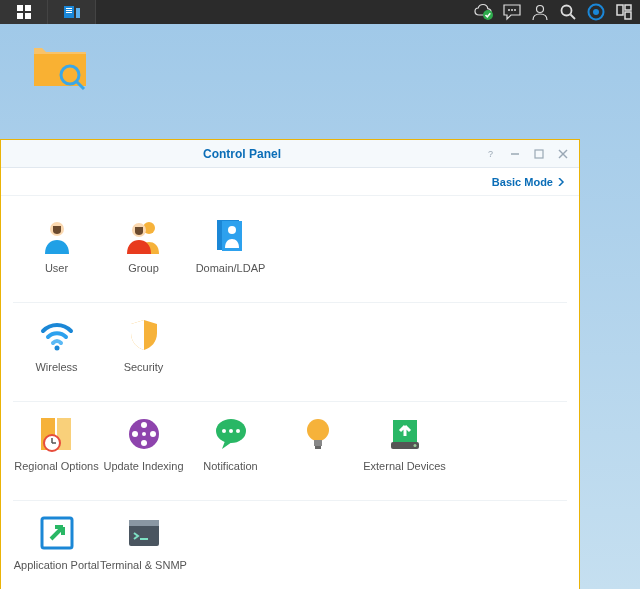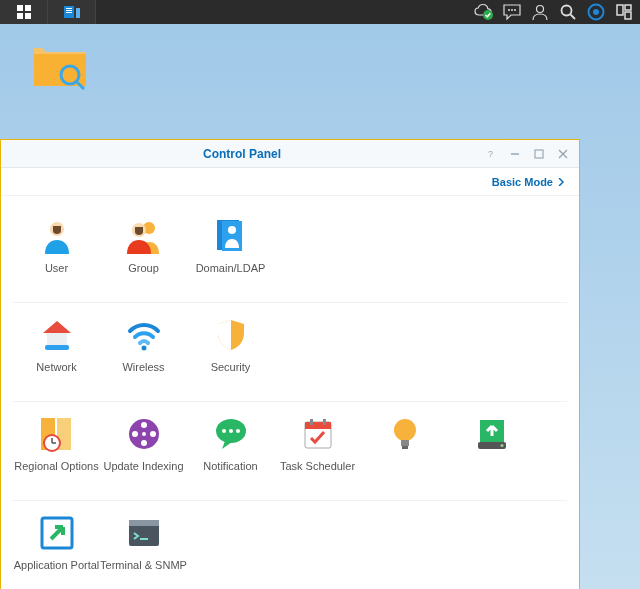--- a/index.html
+++ b/index.html
@@ -186,30 +186,20 @@
             </svg>
         </div>
         <div class="label">Domain/LDAP</div>
       </div>
     </div>
 
     <div class="section">
       <div class="item">
         <div class="iconwrap">
           <svg width="36" height="36" viewBox="0 0 36 36">
-              <path d="M18 4l14 12H4z" fill="#e74c3c"></path>
-              <rect x="8" y="16" width="20" height="12" fill="#eceff1"></rect>
-              <rect x="6" y="28" width="24" height="5" rx="2" fill="#2da1ee"></rect>
-            </svg>
-        </div>
-        <div class="label">Network</div>
-      </div>
-      <div class="item">
-        <div class="iconwrap">
-          <svg width="36" height="36" viewBox="0 0 36 36">
               <path d="M4 14c8-8 20-8 28 0" fill="none" stroke="#1b87d6" stroke-width="4" stroke-linecap="round"></path>
               <path d="M9 20c5-5 13-5 18 0" fill="none" stroke="#2da1ee" stroke-width="4" stroke-linecap="round"></path>
               <path d="M14 26c2.5-2.5 5.5-2.5 8 0" fill="none" stroke="#5bb9f5" stroke-width="4" stroke-linecap="round"></path>
               <circle cx="18" cy="31" r="2.5" fill="#1b87d6"></circle>
             </svg>
         </div>
         <div class="label">Wireless</div>
       </div>
       <div class="item">
         <div class="iconwrap">
@@ -256,47 +246,36 @@
               <circle cx="11" cy="15" r="2" fill="#fff"></circle>
               <circle cx="18" cy="15" r="2" fill="#fff"></circle>
               <circle cx="25" cy="15" r="2" fill="#fff"></circle>
             </svg>
         </div>
         <div class="label">Notification</div>
       </div>
       <div class="item">
         <div class="iconwrap">
           <svg width="36" height="36" viewBox="0 0 36 36">
-              <rect x="5" y="6" width="26" height="26" rx="2" fill="#fff" stroke="#aaa" stroke-width="1"></rect>
-              <rect x="5" y="6" width="26" height="7" fill="#e74c3c"></rect>
-              <rect x="10" y="3" width="3" height="6" fill="#888"></rect>
-              <rect x="23" y="3" width="3" height="6" fill="#888"></rect>
-              <path d="M11 22l4 4 9-10" fill="none" stroke="#e74c3c" stroke-width="3"></path>
-            </svg>
-        </div>
-        <div class="label">Task Scheduler</div>
-      </div>
-      <div class="item">
-        <div class="iconwrap">
-          <svg width="36" height="36" viewBox="0 0 36 36">
               <circle cx="18" cy="14" r="11" fill="#f6b23a"></circle>
               <rect x="14" y="24" width="8" height="6" fill="#888"></rect>
               <rect x="15" y="30" width="6" height="3" fill="#666"></rect>
             </svg>
         </div>
       </div>
       <div class="item">
         <div class="iconwrap">
           <svg width="36" height="36" viewBox="0 0 36 36">
               <rect x="6" y="4" width="24" height="22" fill="#29b765"></rect>
               <path d="M18 20V10m0 0l-5 5m5-5l5 5" stroke="#fff" stroke-width="3" fill="none"></path>
               <rect x="4" y="26" width="28" height="7" rx="2" fill="#555"></rect>
               <circle cx="28" cy="29.5" r="1.5" fill="#9c9"></circle>
             </svg>
         </div>
+        <div class="label">External Devices</div>
       </div>
     </div>
 
     <div class="section">
       <div class="item">
         <div class="iconwrap">
           <svg width="36" height="36" viewBox="0 0 36 36">
               <rect x="3" y="3" width="30" height="30" rx="2" fill="#fff" stroke="#1b87d6" stroke-width="3"></rect>
               <path d="M12 24l12-12m0 0h-8m8 0v8" stroke="#29b765" stroke-width="4" fill="none"></path>
             </svg>

